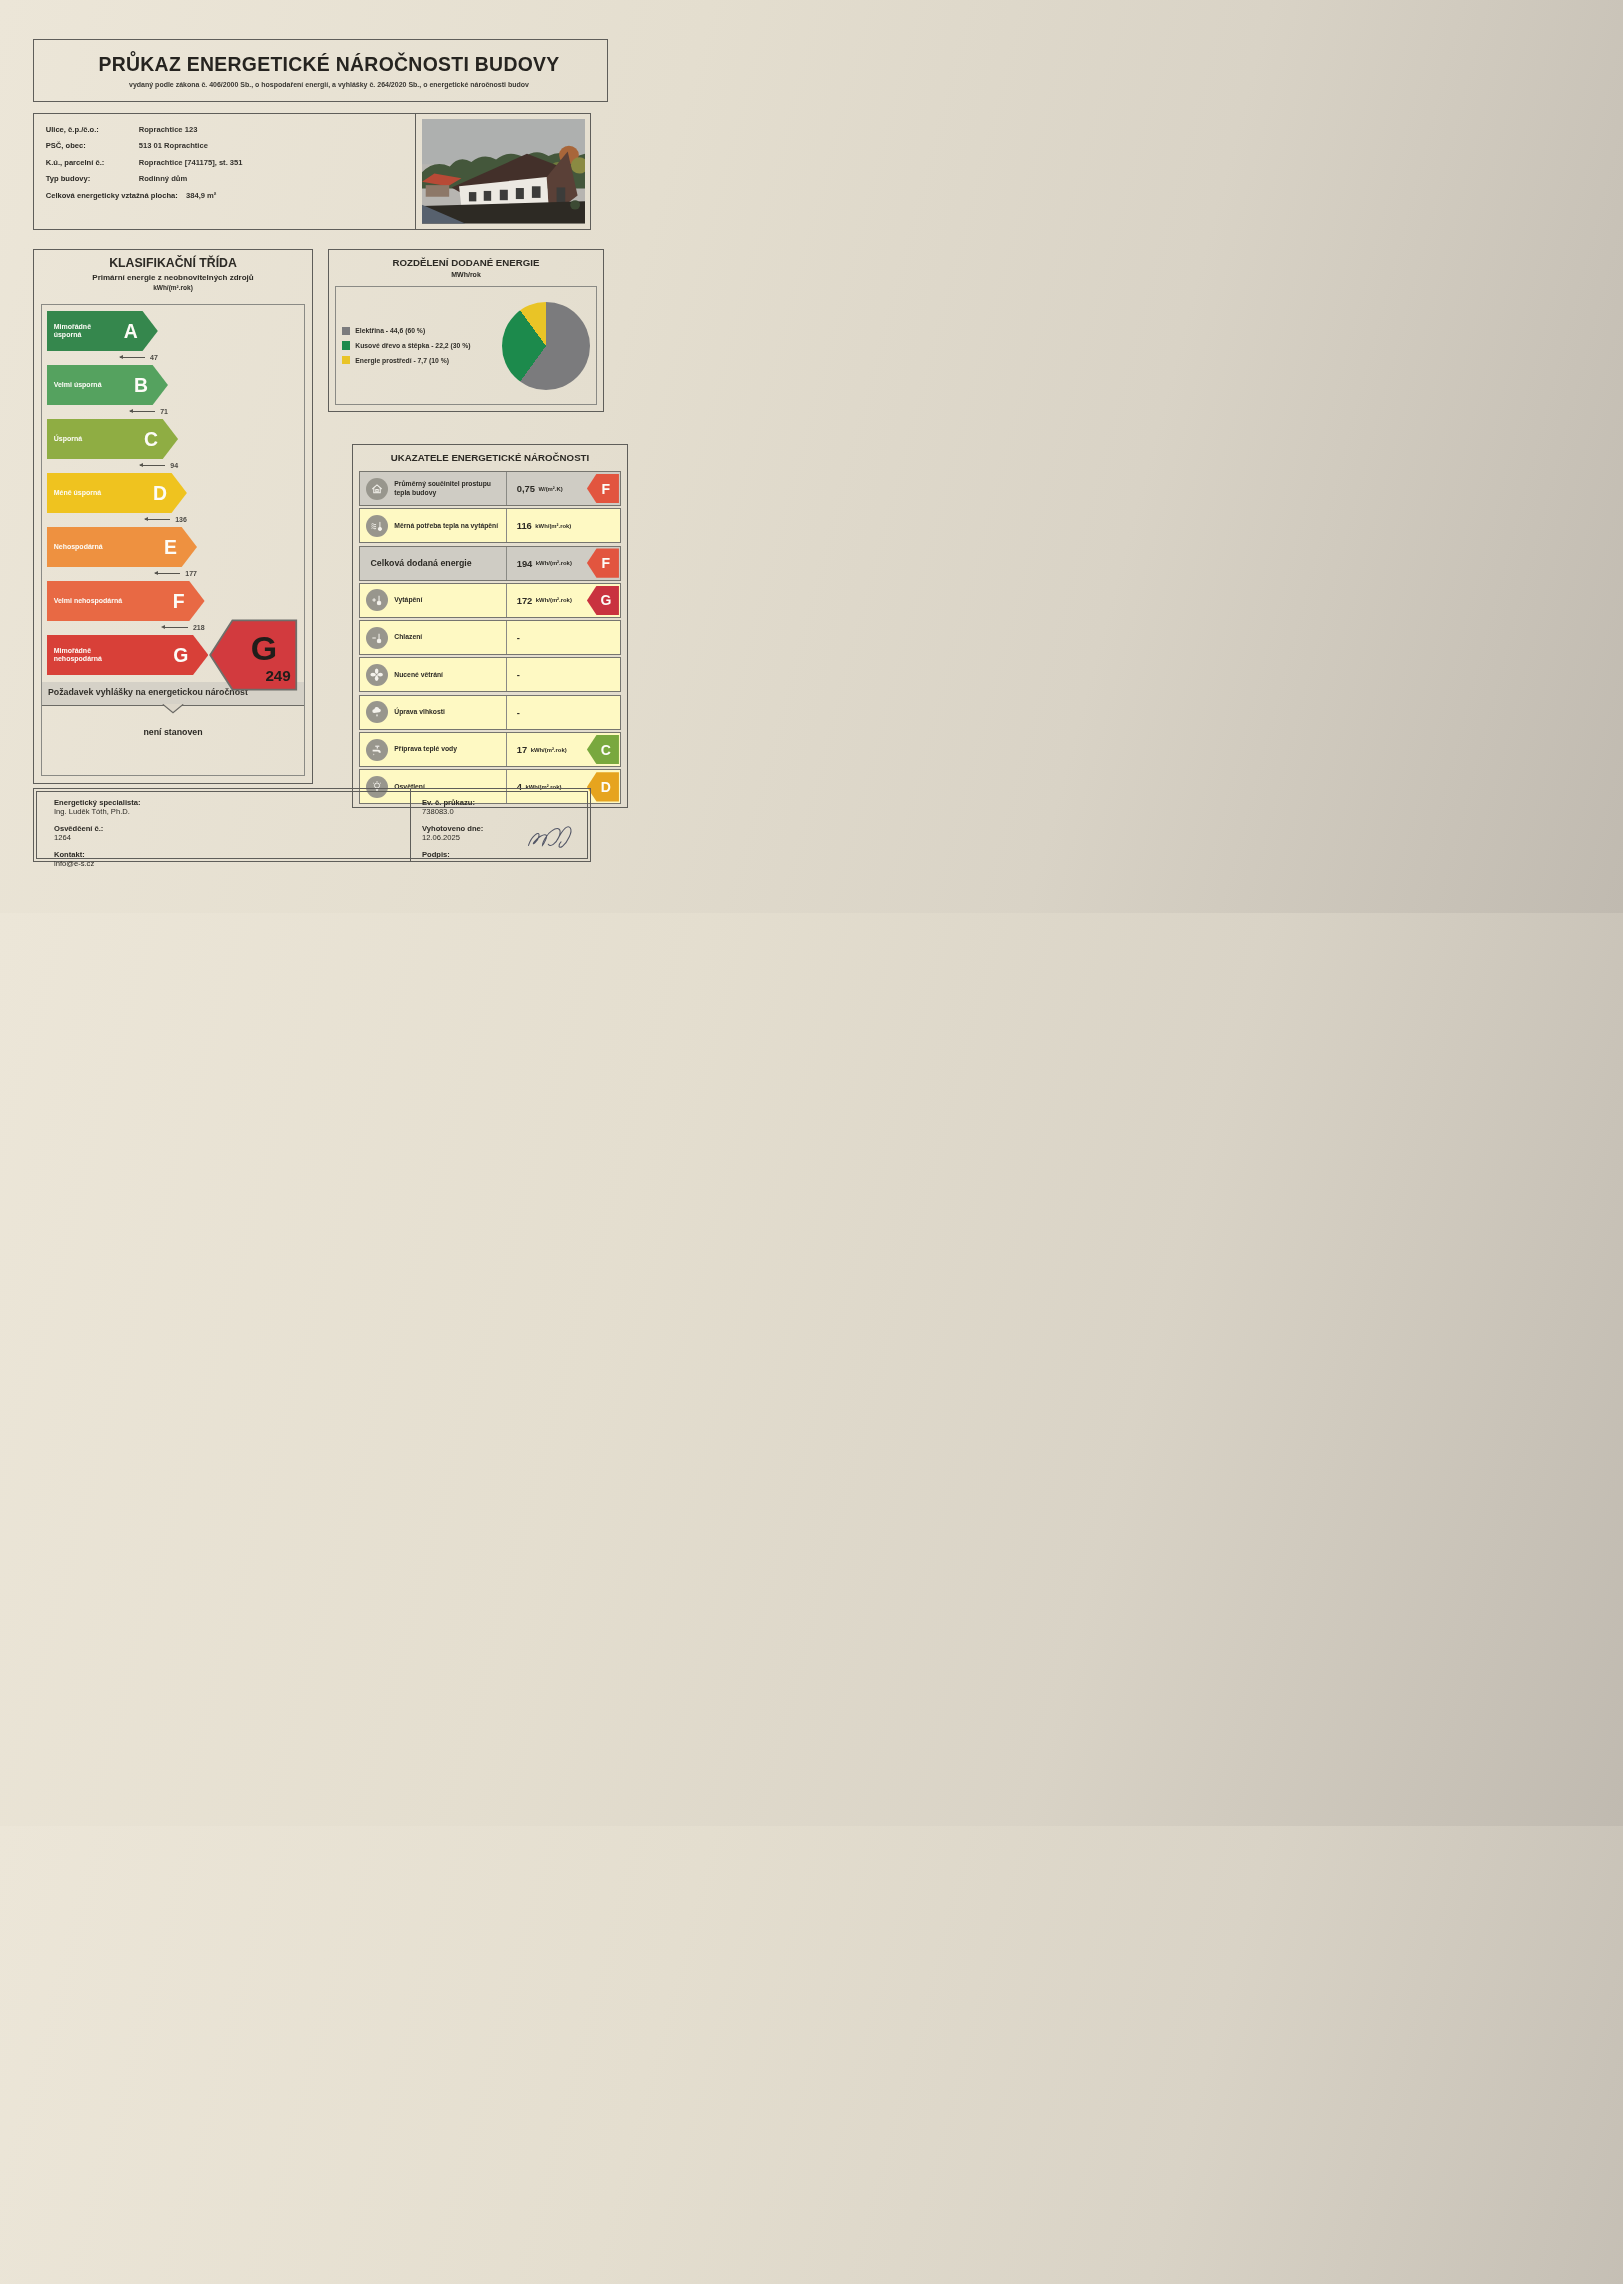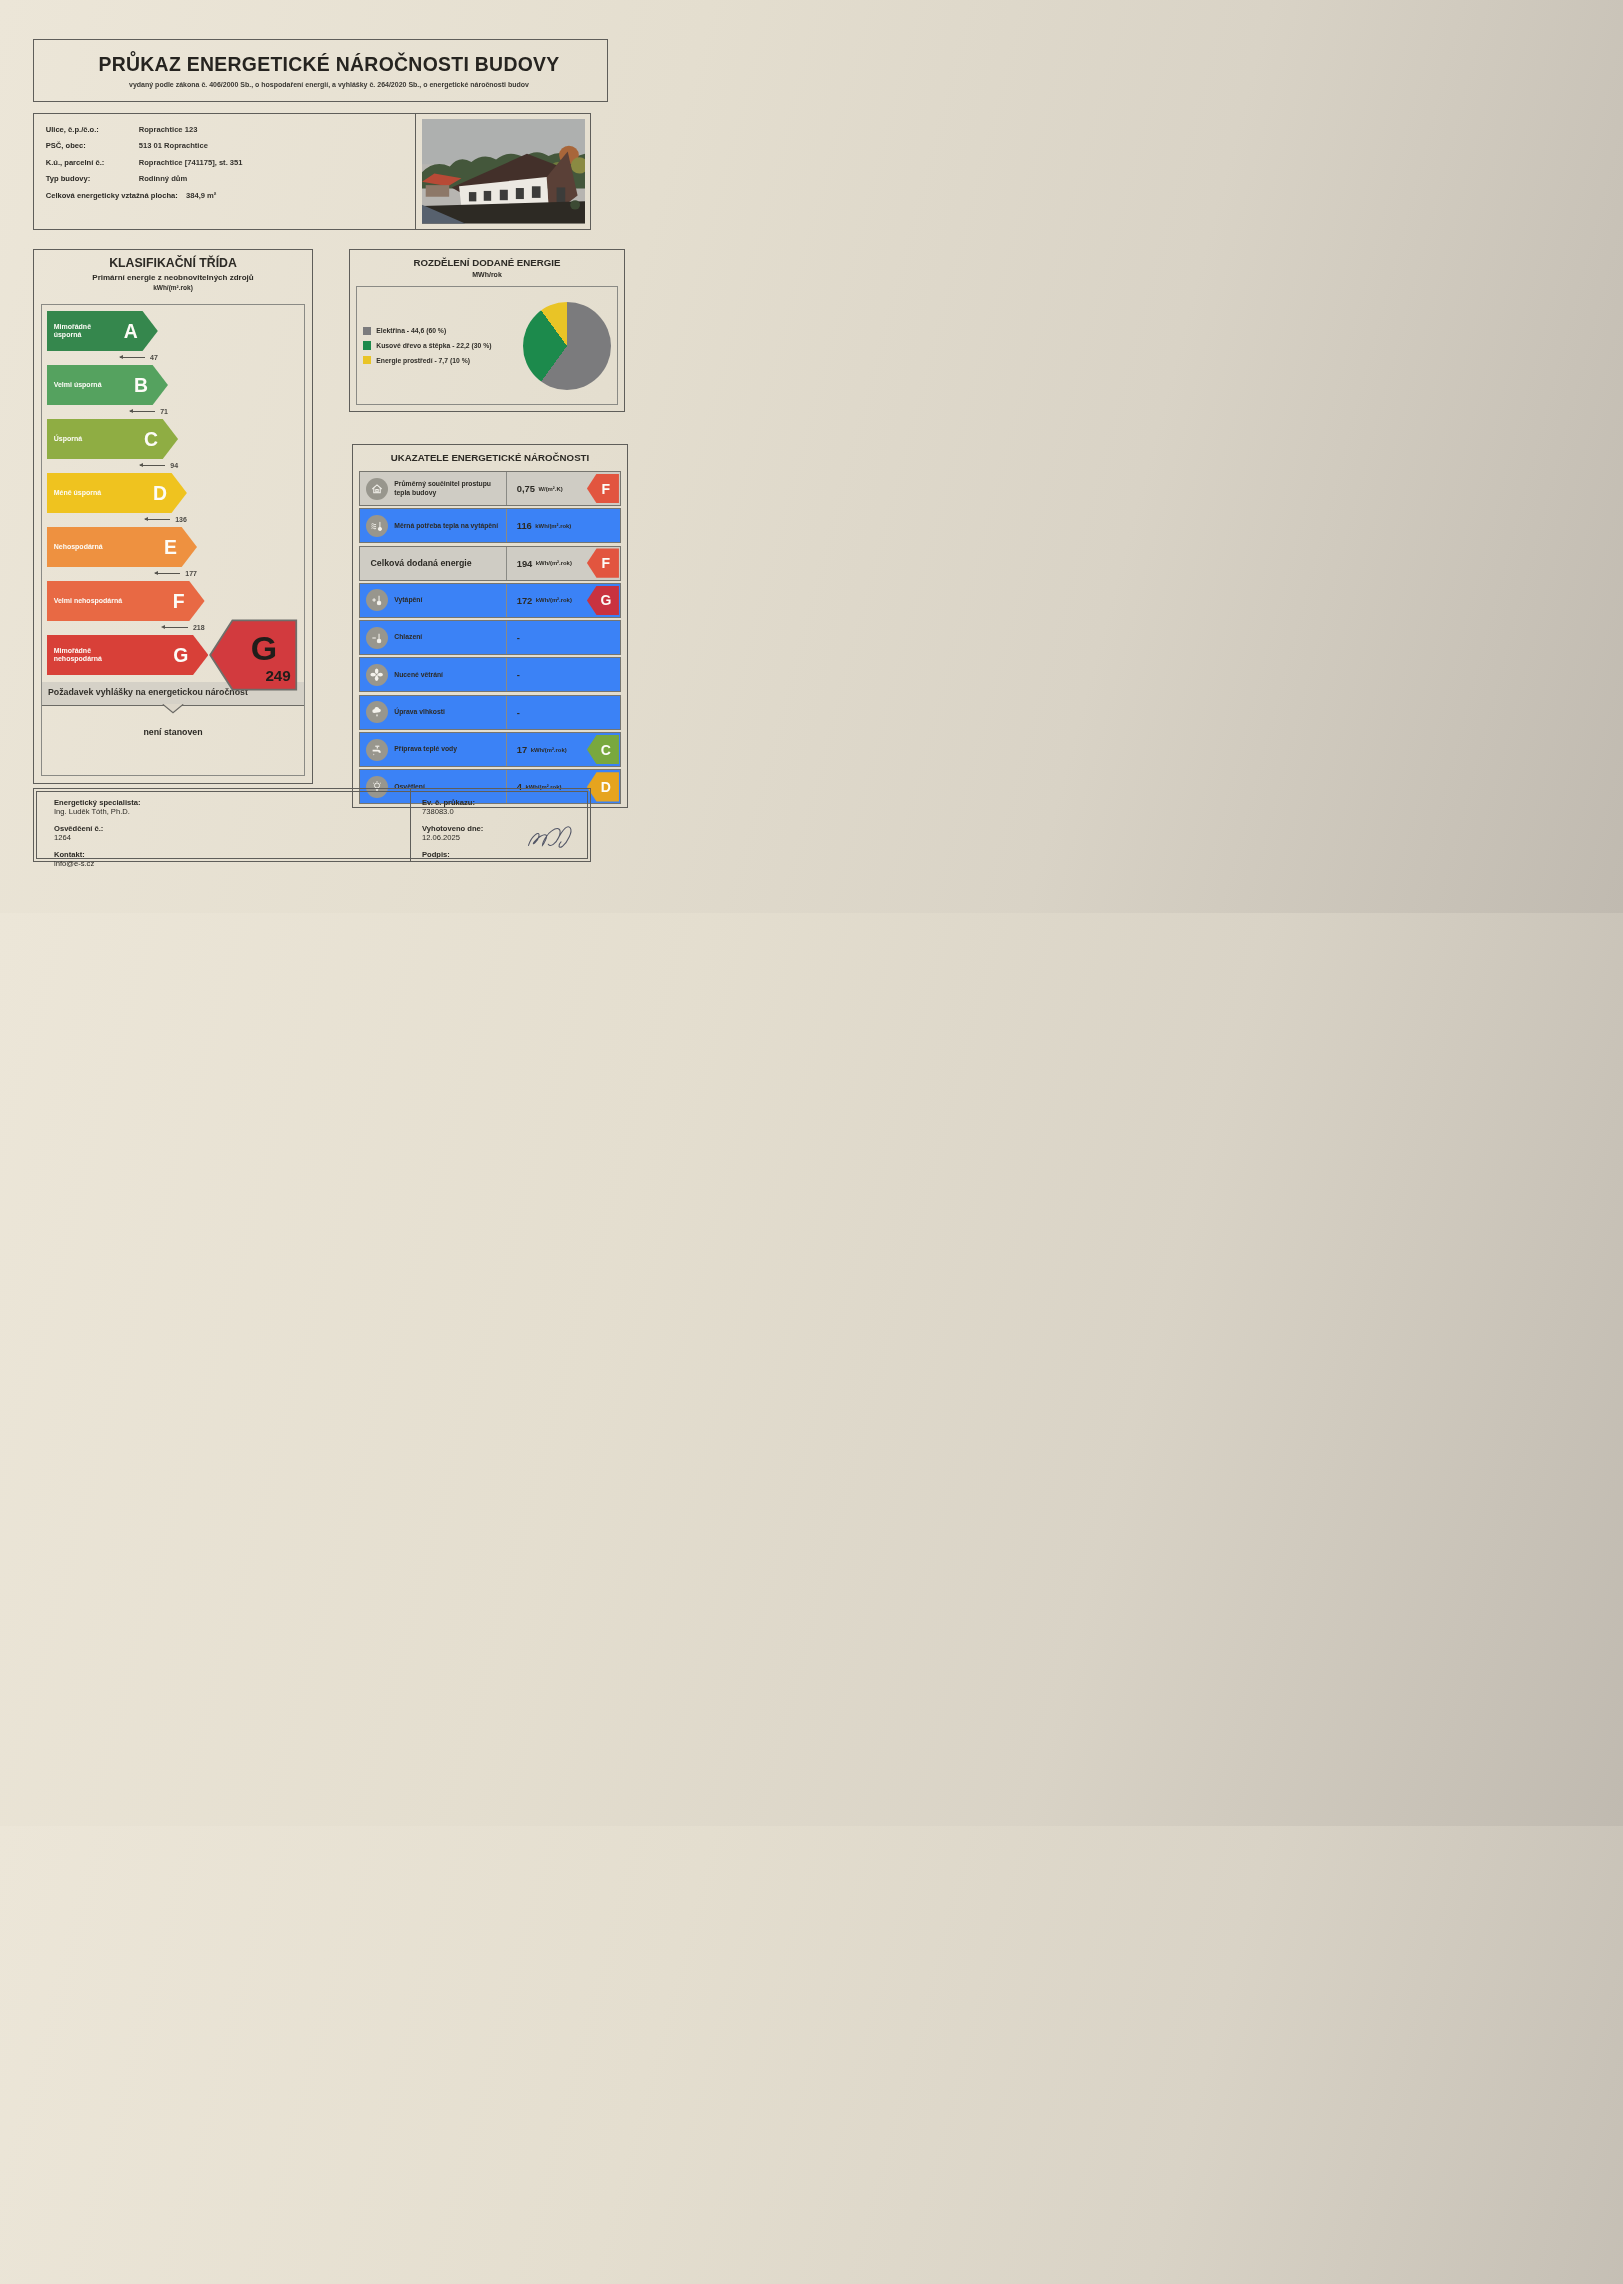--- a/index.html
+++ b/index.html
@@ -38,36 +38,36 @@
   .marker-arrow::before{content:'';position:absolute;left:-1.2px;top:-2.3px;border:2.9px solid transparent;
       border-right:4.7px solid #56544e;border-left:0;}
   .marker-num{font-size:7px;font-weight:bold;color:#4c4a45;}
   .current-marker{position:absolute;right:1.2px;top:50%;transform:translateY(-50%);width:89px;height:74px;z-index:2;}
   .req-band{margin-top:7px;background:#d5d1c7;padding:5.3px 5.9px 5.9px;
       font-size:8.8px;font-weight:bold;color:#33312c;line-height:1.3;}
   .notch-row{position:relative;height:11.7px;border-top:1.2px solid #6b6a65;}
   .notch-row svg{position:absolute;left:50%;top:-1.2px;transform:translateX(-50%);}
   .req-result{text-align:center;font-size:8.8px;font-weight:bold;margin-top:9.4px;}
   
-  .dist-box{left:328px;top:249px;width:274px;height:161px;margin-left:21px;}
+  .dist-box{left:328px;top:249px;width:274px;height:161px;}
   .dist-title{font-size:9.7px;font-weight:bold;text-align:center;margin-top:7px;}
   .dist-unit{font-size:7px;font-weight:bold;text-align:center;margin-top:2.9px;}
   .dist-inner{position:absolute;left:5.9px;right:5.9px;top:36px;bottom:5.9px;border:0.6px solid #8a8a85;
       display:flex;align-items:center;padding:4.7px 5.9px;}
   .legend{flex:1;}
   .legend-item{display:flex;align-items:center;margin:6.5px 0;}
   .legend-swatch{width:8.2px;height:8.2px;flex:none;margin-right:5.3px;}
   .legend-label{font-size:6.8px;font-weight:bold;color:#2f2d28;}
   .pie{width:88px;height:88px;border-radius:50%;flex:none;}
   
   .ind-box{left:328px;top:444px;width:274px;height:362px;margin-left:24px;}
   .ind-title{font-size:9.7px;font-weight:bold;text-align:center;margin-top:7px;}
   .ind-rows{position:absolute;left:5.9px;right:5.9px;top:26px;}
   .ind-row{position:relative;height:33px;border:0.6px solid #76756f;margin-bottom:2.3px;
-      display:flex;align-items:stretch;background:#3b82f6;}
+      display:flex;align-items:stretch;background:#fef9c3;}
   .ind-row.shaded{background:#cfccc4;}
   .ind-left{width:54%;flex:none;border-right:0.6px solid #8a8a85;display:flex;align-items:center;padding-left:5.9px;}
   .ind-icon{width:22px;height:22px;border-radius:50%;background:#98968d;flex:none;margin-right:6.5px;
       display:flex;align-items:center;justify-content:center;}
   .ind-label{font-size:6.8px;font-weight:bold;line-height:1.25;padding-right:3.5px;}
   .ind-row.emph .ind-label{font-size:8.8px;padding-left:4.7px;}
   .ind-right{flex:1;display:flex;align-items:center;padding-left:9.4px;padding-right:36px;}
   .ind-value{font-size:9.4px;font-weight:bold;margin-right:3.5px;white-space:nowrap;}
   .ind-unit{font-size:5.9px;font-weight:600;white-space:nowrap;}
   .grade-badge{position:absolute;right:1.2px;top:1.8px;bottom:1.8px;width:32px;

